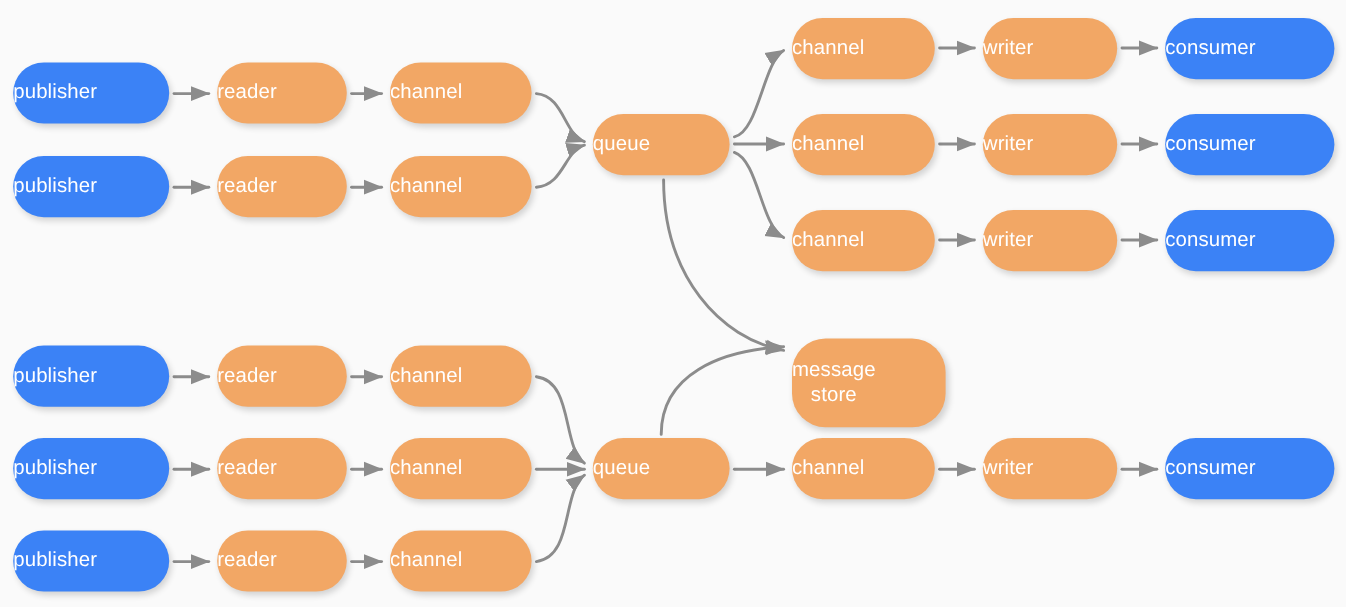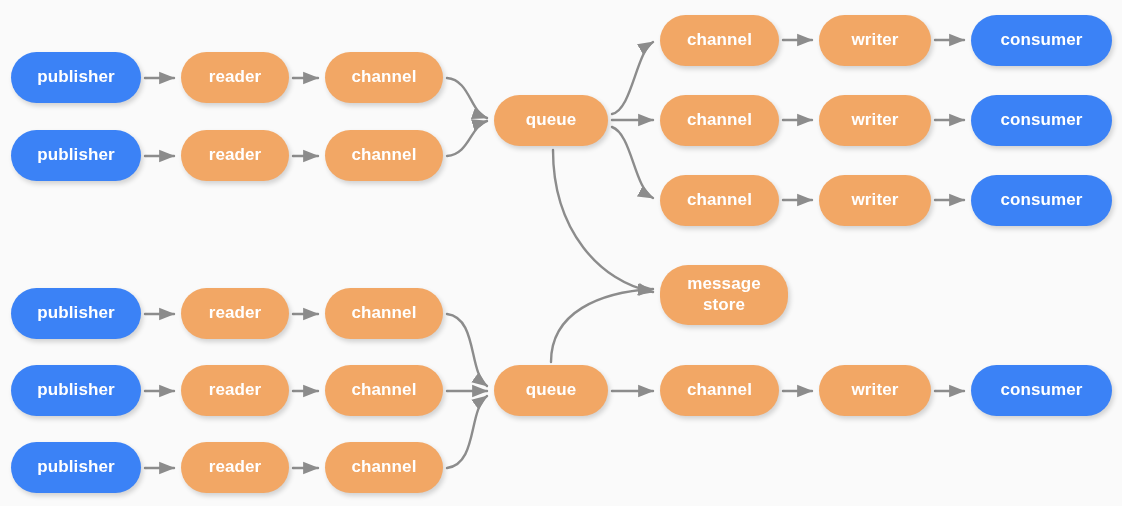--- a/index.html
+++ b/index.html
@@ -21,31 +21,29 @@
     top: 0;
     width: 1122px;
     height: 506px;
     pointer-events: none;
   }
   .node {
     position: absolute;
     box-sizing: border-box;
     display: flex;
     align-items: center;
-    justify-content: center;
     text-align: center;
     border-radius: 26px;
     color: #ffffff;
     font-size: 17px;
     line-height: 1.22;
     letter-spacing: 0.1px;
     box-shadow: 2px 3px 5px rgba(0,0,0,0.16);
     white-space: pre-line;
     z-index: 2;
-    font-weight: bold;
   }
   .node.teal { background: #3b82f6; }
   .node.orange { background: #f2a765; }
   .node.two-line { border-radius: 28px; }
 </style>
 </head>
 <body>
 
 <div id="diagram-root">
 
@@ -98,21 +96,21 @@
       <div class="node orange" style="left: 494px; top: 95px; width: 114px; height: 51px;"><span>queue</span></div>
       <div class="node orange" style="left: 660px; top: 15px; width: 119px; height: 51px;"><span>channel</span></div>
       <div class="node orange" style="left: 660px; top: 95px; width: 119px; height: 51px;"><span>channel</span></div>
       <div class="node orange" style="left: 660px; top: 175px; width: 119px; height: 51px;"><span>channel</span></div>
       <div class="node orange" style="left: 819px; top: 15px; width: 112px; height: 51px;"><span>writer</span></div>
       <div class="node orange" style="left: 819px; top: 95px; width: 112px; height: 51px;"><span>writer</span></div>
       <div class="node orange" style="left: 819px; top: 175px; width: 112px; height: 51px;"><span>writer</span></div>
       <div class="node teal" style="left: 971px; top: 15px; width: 141px; height: 51px;"><span>consumer</span></div>
       <div class="node teal" style="left: 971px; top: 95px; width: 141px; height: 51px;"><span>consumer</span></div>
       <div class="node teal" style="left: 971px; top: 175px; width: 141px; height: 51px;"><span>consumer</span></div>
-      <div class="node orange two-line" style="left: 660px; top: 265px; width: 128px; height: 60px;"><span>message
+      <div class="node orange two-line" style="left: 660px; top: 282px; width: 128px; height: 74px;"><span>message
 store</span></div>
       <div class="node teal" style="left: 11px; top: 288px; width: 130px; height: 51px;"><span>publisher</span></div>
       <div class="node teal" style="left: 11px; top: 365px; width: 130px; height: 51px;"><span>publisher</span></div>
       <div class="node teal" style="left: 11px; top: 442px; width: 130px; height: 51px;"><span>publisher</span></div>
       <div class="node orange" style="left: 181px; top: 288px; width: 108px; height: 51px;"><span>reader</span></div>
       <div class="node orange" style="left: 181px; top: 365px; width: 108px; height: 51px;"><span>reader</span></div>
       <div class="node orange" style="left: 181px; top: 442px; width: 108px; height: 51px;"><span>reader</span></div>
       <div class="node orange" style="left: 325px; top: 288px; width: 118px; height: 51px;"><span>channel</span></div>
       <div class="node orange" style="left: 325px; top: 365px; width: 118px; height: 51px;"><span>channel</span></div>
       <div class="node orange" style="left: 325px; top: 442px; width: 118px; height: 51px;"><span>channel</span></div>

